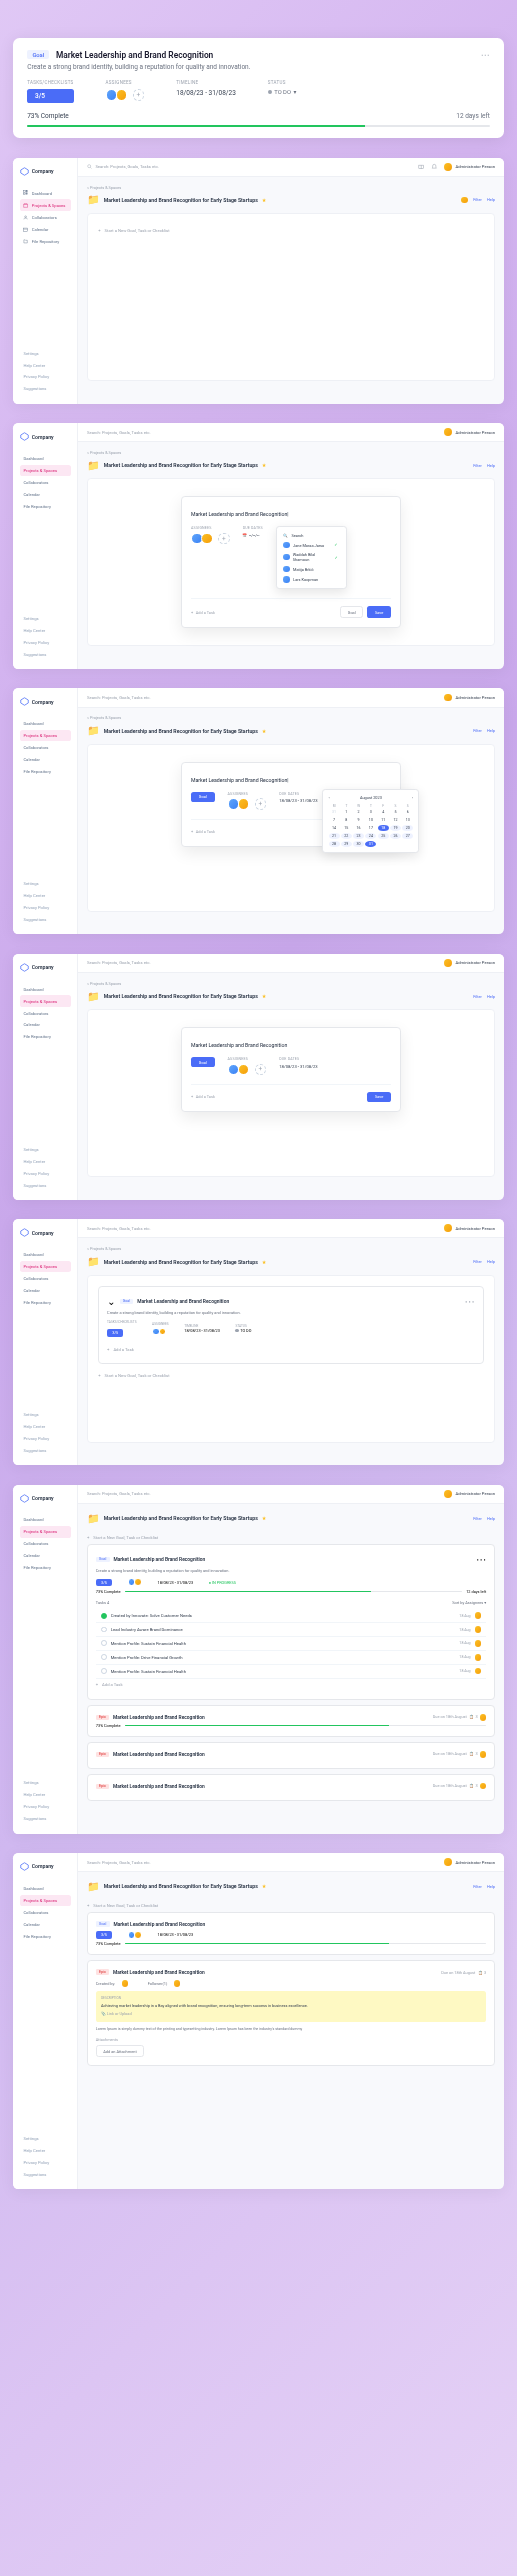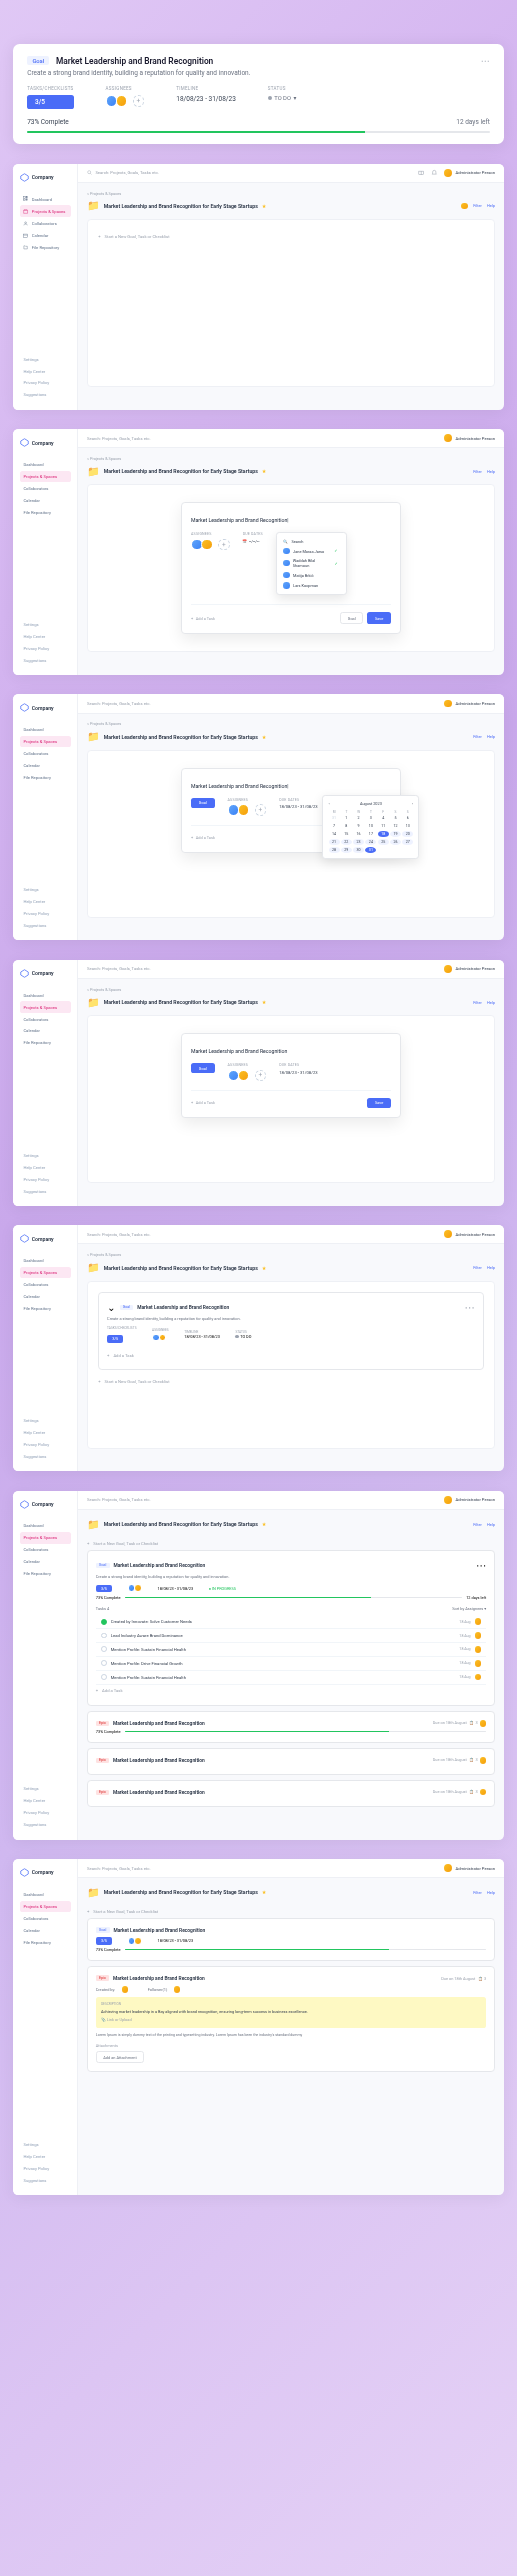--- a/index.html
+++ b/index.html
@@ -1,17 +1,17 @@
 <!DOCTYPE html>
 <html style="font-size:10.3px"><head>
 <meta charset="utf-8">
 <style>
 * { margin: 0; padding: 0; box-sizing: border-box; font-family: -apple-system, BlinkMacSystemFont, 'Segoe UI', Roboto, sans-serif; }
 body { background: linear-gradient(135deg, #e0c8f5 0%, #d4b5f0 20%, #c9a8eb 40%, #d0b8f0 60%, #dcc5f3 80%, #e5d2f6 100%); padding: 26px 13px; min-height: 100vh; }
-.container { max-width: 492px; margin: 18px auto; display: flex; flex-direction: column; gap: 19.4px; }
+.container { max-width: 492px; margin: 12px auto; display: flex; flex-direction: column; gap: 19.4px; }
 
 
 .hero-card { background: #fff; border-radius: 6.5px; padding: 11.6px 14.2px; box-shadow: 0 2.6px 15.5px rgba(0,0,0,0.08); }
 .hero-top { display: flex; align-items: center; gap: 6.5px; margin-bottom: 3.9px; }
 .goal-badge { font-size: 5.8px; color: #4a6cf7; background: #eef2ff; padding: 1.3px 5.2px; border-radius: 1.9px; font-weight: 500; }
 .hero-title { font-size: 8.4px; font-weight: 600; color: #1a1a2e; }
 .hero-more { margin-left: auto; color: #9ca3af; font-size: 9px; cursor: pointer; }
 .hero-sub { font-size: 6.5px; color: #6b7280; margin-bottom: 9px; }
 .hero-stats { display: flex; gap: 32px; align-items: flex-start; margin-bottom: 9px; }
 .stat-col { display: flex; flex-direction: column; gap: 3.9px; }

